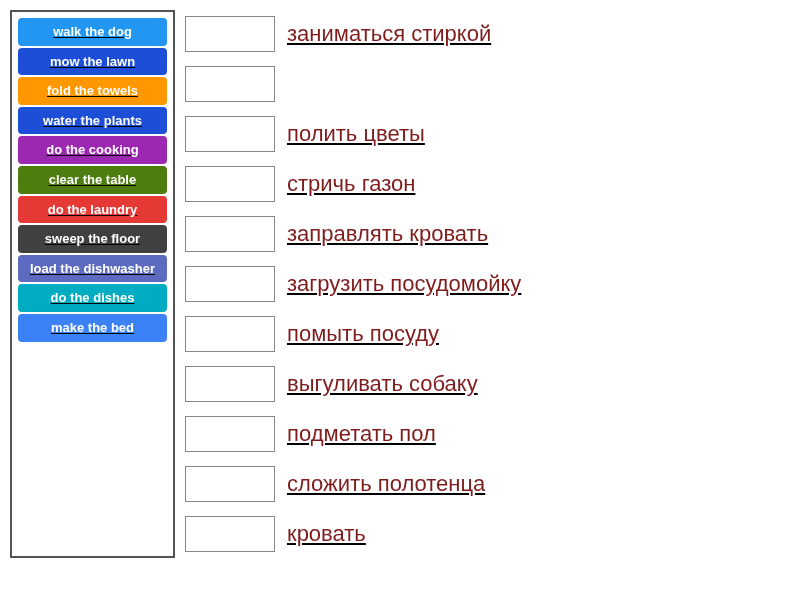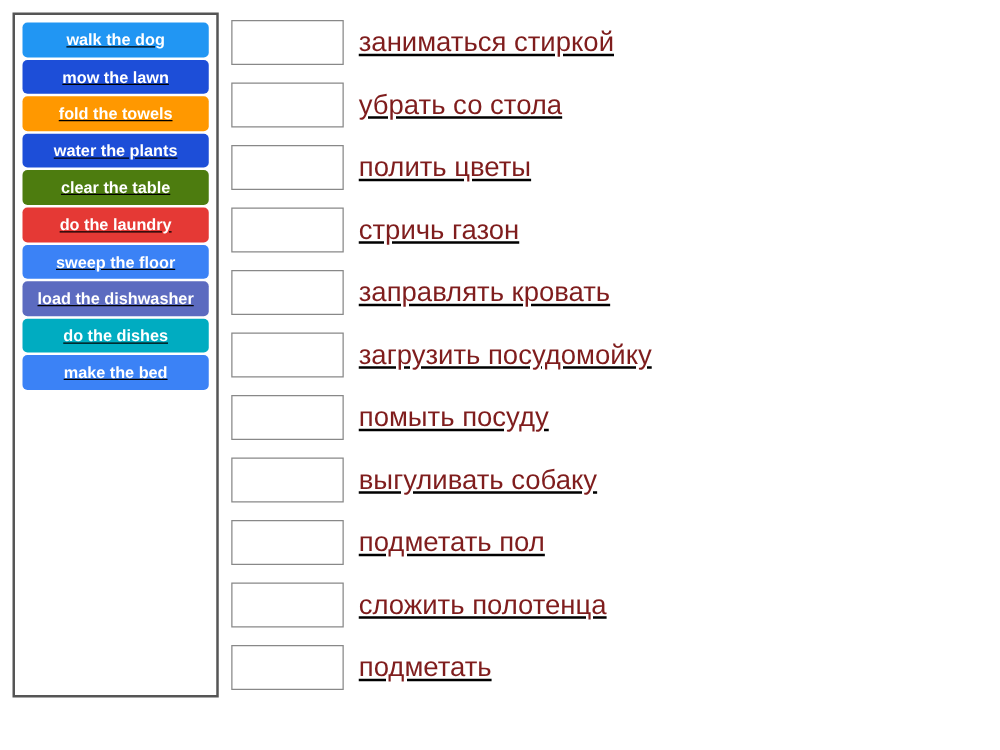--- a/index.html
+++ b/index.html
@@ -74,35 +74,35 @@
   </style>
 </head>
 <body>
 
 <div class="main-container">
   <div class="left-column" id="left-col">
       <button class="label-btn" style="background-color: rgb(33, 150, 243);">walk the dog</button>
       <button class="label-btn" style="background-color: #1d4ed8;">mow the lawn</button>
       <button class="label-btn" style="background-color: rgb(255, 152, 0);">fold the towels</button>
       <button class="label-btn" style="background-color: #1d4ed8;">water the plants</button>
+      <button class="label-btn" style="background-color: rgb(156, 39, 176);">do the cooking</button>
       <button class="label-btn" style="background-color: #4d7c0f;">clear the table</button>
       <button class="label-btn" style="background-color: rgb(229, 57, 53);">do the laundry</button>
-      <button class="label-btn" style="background-color: #3b82f6;">sweep the floor</button>
+      <button class="label-btn" style="background-color: #404040;">sweep the floor</button>
       <button class="label-btn" style="background-color: rgb(92, 107, 192);">load the dishwasher</button>
       <button class="label-btn" style="background-color: rgb(0, 172, 193);">do the dishes</button>
       <button class="label-btn" style="background-color: #3b82f6;">make the bed</button>
     </div>
   <div class="right-column" id="right-col">
       <div class="match-row">
         <input type="text" class="match-input" style="">
         <span class="match-text">заниматься  стиркой</span>
       </div>
       <div class="match-row">
         <input type="text" class="match-input" style="">
-        <span class="match-text">убрать со стола</span>
       </div>
       <div class="match-row">
         <input type="text" class="match-input" style="">
         <span class="match-text">полить  цветы</span>
       </div>
       <div class="match-row">
         <input type="text" class="match-input" style="">
         <span class="match-text">стричь  газон</span>
       </div>
       <div class="match-row">
@@ -124,16 +124,16 @@
       <div class="match-row">
         <input type="text" class="match-input" style="">
         <span class="match-text">подметать  пол</span>
       </div>
       <div class="match-row">
         <input type="text" class="match-input" style="">
         <span class="match-text">сложить  полотенца</span>
       </div>
       <div class="match-row">
         <input type="text" class="match-input" style="">
-        <span class="match-text">подметать</span>
+        <span class="match-text">кровать</span>
       </div>
     </div>
 </div>
 
 </body></html>

